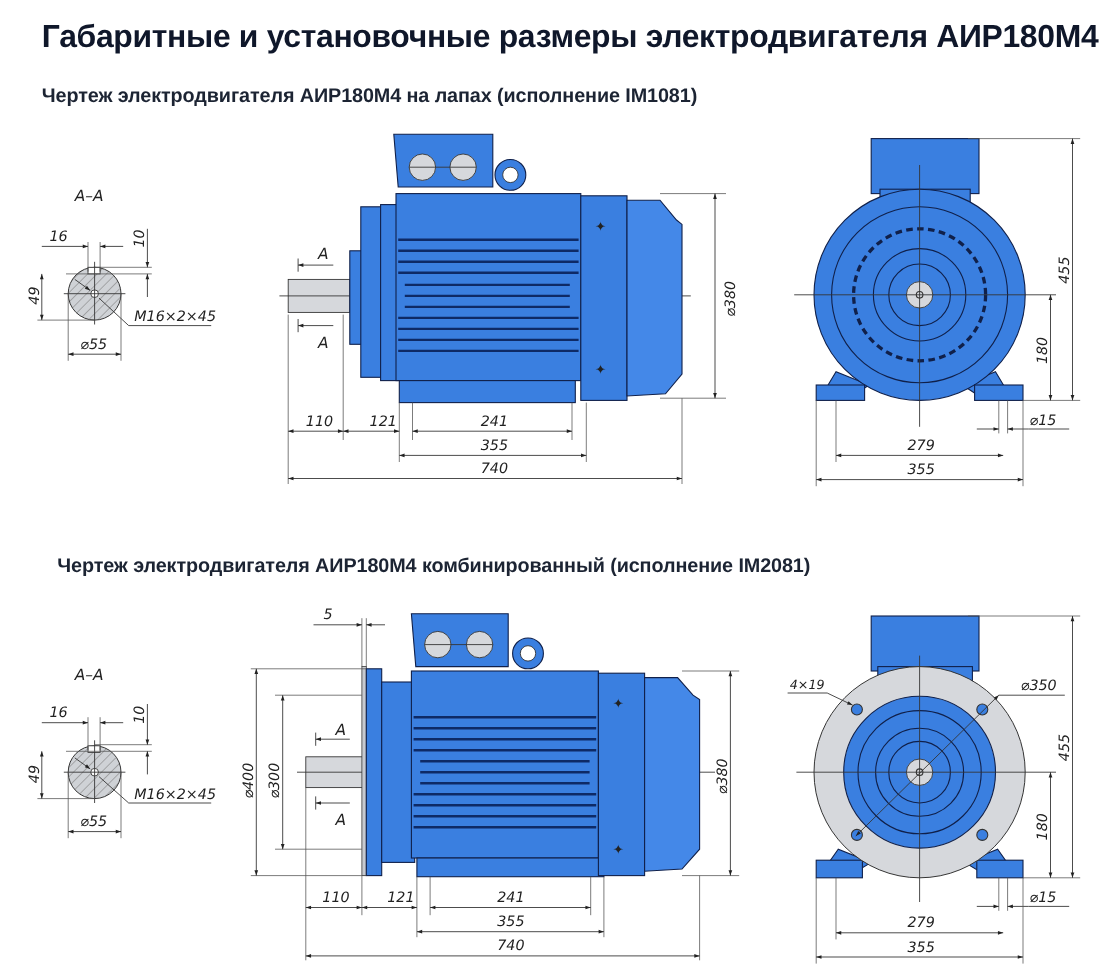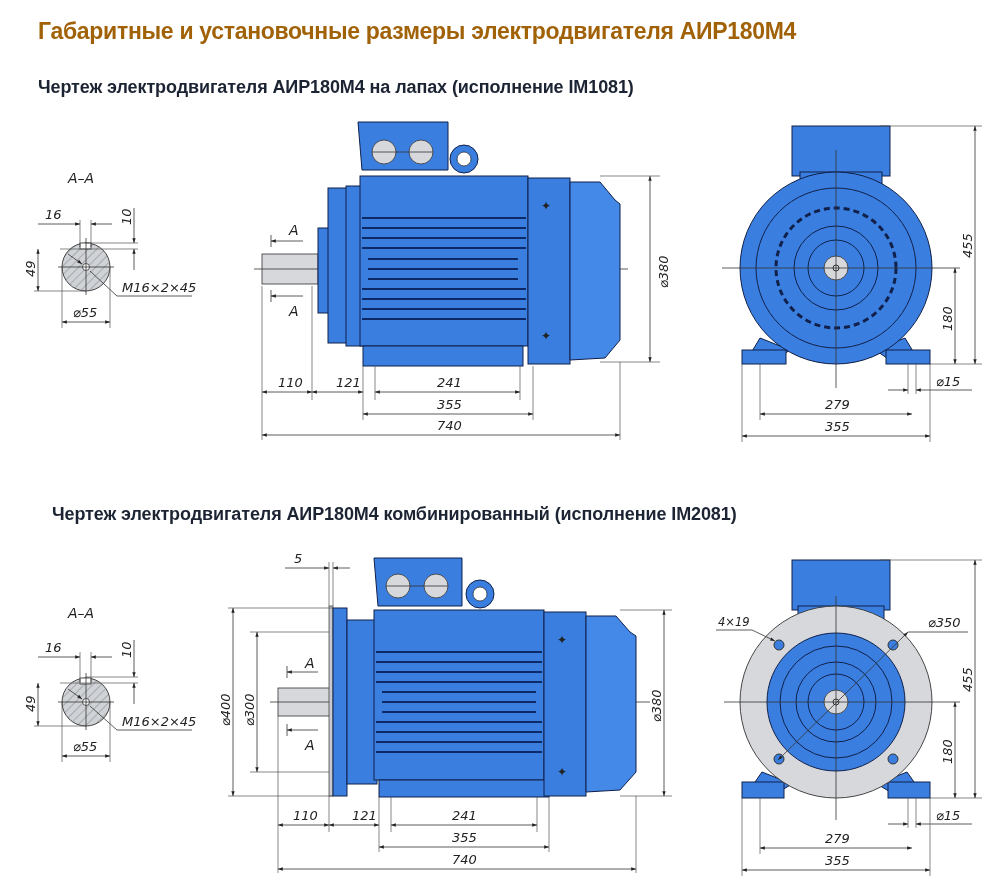--- a/index.html
+++ b/index.html
@@ -1,18 +1,18 @@
 <!DOCTYPE html>
 <html><head>
 <meta charset="utf-8">
 <style>
   * { box-sizing: border-box; margin: 0; padding: 0; }
   html, body { width: 1000px; height: 881px; background: #ffffff; overflow: hidden; }
   body { position: relative; font-family: "Liberation Sans", "DejaVu Sans", sans-serif; color: #1c2230; }
-  .page-title { position: absolute; left: 38px; top: 18px; font-size: 23px; font-weight: 700; letter-spacing: -0.3px; color: #a16207; white-space: nowrap; }
+  .page-title { position: absolute; left: 38px; top: 18px; font-size: 29px; font-weight: 700; letter-spacing: -0.3px; color: #0f172a; white-space: nowrap; }
   .section-title { position: absolute; font-size: 18px; font-weight: 700; color: #1c2433; white-space: nowrap; letter-spacing: -0.1px; }
   .st1 { left: 38px; top: 77px; }
   .st2 { left: 52px; top: 504px; }
   svg.drawing { position: absolute; left: 0; overflow: visible; }
   .dim { font-family: "DejaVu Sans", sans-serif; font-style: italic; font-size: 13px; fill: #222; }
   .dim-sm { font-family: "DejaVu Sans", sans-serif; font-style: italic; font-size: 11.5px; fill: #222; }
   .aa { font-family: "DejaVu Sans", sans-serif; font-style: italic; font-size: 14px; fill: #222; }
   .ln { stroke: #333; stroke-width: 0.8; fill: none; }
   .ext { stroke: #555; stroke-width: 0.7; fill: none; }
   .body { fill: #3a7fe0; stroke: #10204a; stroke-width: 1; }

